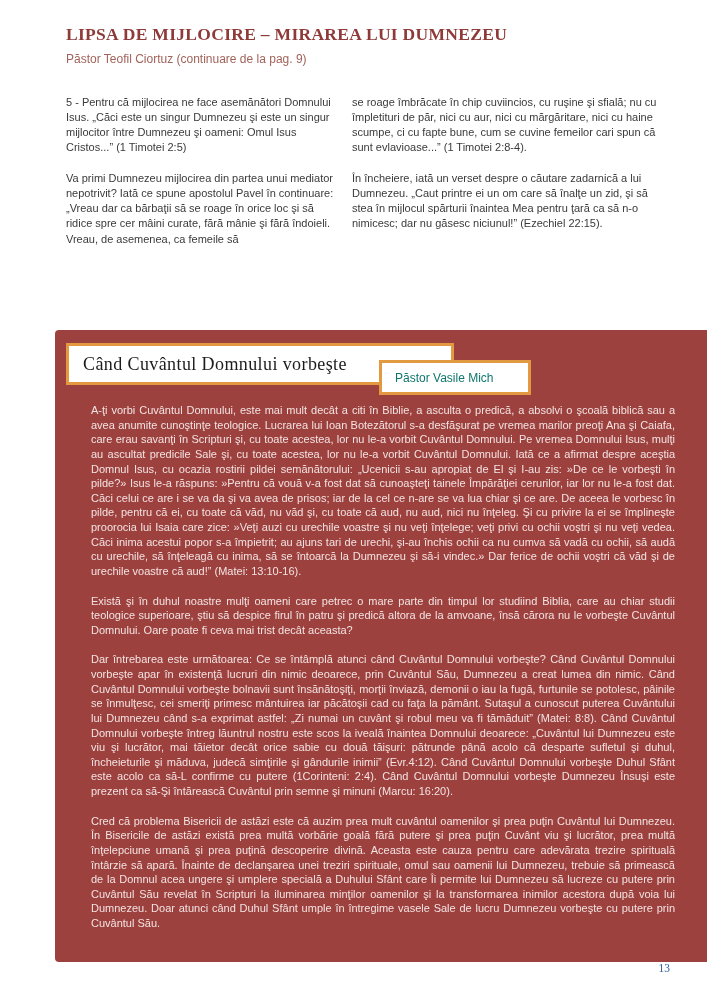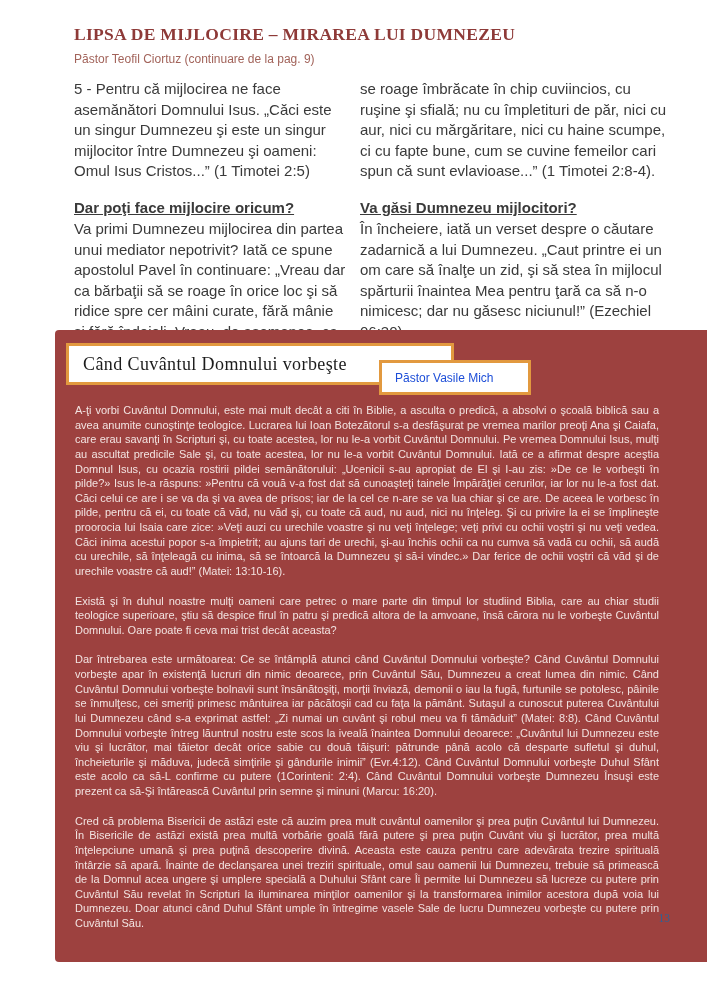--- a/index.html
+++ b/index.html
@@ -1,30 +1,30 @@
 <!DOCTYPE html>
 <html><head>
 <meta charset="utf-8">
 <style>
   html,body { margin:0; padding:0; background:#ffffff; }
   .page {
     position:relative; width:707px; height:999px; overflow:hidden;
     background:#ffffff; font-family:"Liberation Sans", sans-serif;
   }
   
-  .top { position:absolute; left:74px; top:24px; width:596px; }
+  .top { position:absolute; left:66px; top:24px; width:596px; }
   .title {
     font-family:"Liberation Serif", serif; font-weight:bold;
     font-size:17.5px; color:#8e3a38; letter-spacing:0.3px;
   }
   .byline { margin-top:7px; font-size:12px; color:#a2635a; }
   .cols { display:flex; margin-top:13px; }
   .col-left  { width:274px; margin-right:12px; }
   .col-right { width:310px; }
-  .cols p { margin:0 0 16px 0; font-size:15px; line-height:1.37; color:#3a3a3a; }
+  .cols p { margin:16px 0 16px 0; font-size:11px; line-height:1.37; color:#3a3a3a; }
   .it { }
   .colhead { font-size:12.5px; line-height:1.37; font-weight:bold; color:#1a1a1a; }
   .colhead span { text-decoration:underline; }
   .tight { margin-bottom:1px !important; }
   
   .redbox {
     position:absolute; left:55px; top:330px; width:666px; height:632px;
     background:#9d413f; border-radius:4px;
   }
   .redbox::before {
@@ -35,56 +35,54 @@
     position:absolute; left:11px; top:13px; width:368px; height:36px;
     background:#ffffff; border:3px solid #e2993f;
     display:flex; align-items:center; padding-left:14px;
     font-family:"Liberation Serif", serif; font-size:18px; color:#1c1c1c;
     letter-spacing:0.4px;
   }
   .authorbox {
     position:absolute; left:324px; top:30px; width:133px; height:29px;
     background:#ffffff; border:3px solid #e2993f;
     display:flex; align-items:center; padding-left:13px;
-    font-size:12px; color:#1d4ed8; z-index:2;
+    font-size:12px; color:#0f766e; z-index:2;
   }
-  .boxbody { position:absolute; left:20px; top:73px; width:584px; }
+  .boxbody { position:absolute; left:36px; top:73px; width:584px; }
   .boxbody p {
     margin:0 0 15px 0; font-size:11px; line-height:1.33;
     color:#f2e3e1; text-align:justify;
   }
   
   .footer {
     position:absolute; left:66px; top:969px;
     font-family:"Liberation Serif", serif; font-size:13px; color:#2c6398;
   }
   .pagenum {
-    position:absolute; right:37px; top:912px;
+    position:absolute; right:37px; top:962px;
     font-family:"Liberation Serif", serif; font-size:11.5px; color:#2c6398;
   }
 </style>
 </head>
 <body>
 
 <div class="page">
 
   <div class="top">
     <div class="title">LIPSA DE MIJLOCIRE – MIRAREA LUI DUMNEZEU</div>
     <div class="byline">Păstor Teofil Ciortuz (continuare de la pag. 9)</div>
 
     <div class="cols">
       <div class="col-left">
         <p><span>5 - Pentru că mijlocirea ne face asemănători Domnului Isus. </span><span class="it">„Căci este un singur Dumnezeu şi este un singur mijlocitor între Dumnezeu şi oameni: Omul Isus Cristos...” </span><span class="it">(1 Timotei 2:5)</span></p>
-        <p class="colhead tight"><span>Dar poţi face mijlocire oricum?</span></p>
         <p><span>Va primi Dumnezeu mijlocirea din partea unui mediator nepotrivit? Iată ce spune apostolul Pavel în continuare: </span><span class="it">„Vreau dar ca bărbaţii să se roage în orice loc şi să ridice spre cer mâini curate, fără mânie şi fără îndoieli. Vreau, de asemenea, ca femeile să</span></p>
       </div>
       <div class="col-right">
         <p><span class="it">se roage îmbrăcate în chip cuviincios, cu ruşine şi sfială; nu cu împletituri de păr, nici cu aur, nici cu mărgăritare, nici cu haine scumpe, ci cu fapte bune, cum se cuvine femeilor cari spun că sunt evlavioase...” </span><span>(1 Timotei 2:8-4).</span></p>
-        <p class="colhead tight"><span>Va găsi Dumnezeu mijlocitori?</span></p>
-        <p><span>În încheiere, iată un verset despre o căutare zadarnică a lui Dumnezeu. </span><span class="it">„Caut printre ei un om care să înalţe un zid, şi să stea în mijlocul spărturii înaintea Mea pentru ţară ca să n-o nimicesc; dar nu găsesc niciunul!” (Ezechiel 06:30).</span></p>
+        <p><span>În încheiere, iată un verset despre o căutare zadarnică a lui Dumnezeu. </span><span class="it">„Caut printre ei un om care să înalţe un zid, şi să stea în mijlocul spărturii înaintea Mea pentru ţară ca să n-o nimicesc; dar nu găsesc niciunul!” (Ezechiel 22:15).</span></p>
       </div>
     </div>
   </div>
 
   <div class="redbox">
     <div class="boxtitle">Când Cuvântul Domnului vorbeşte</div>
     <div class="authorbox">Păstor Vasile Mich</div>
 
     <div class="boxbody">
       <p><span>A-ţi vorbi Cuvântul Domnului, este mai mult decât a citi în Biblie, a asculta o predică, a absolvi o şcoală biblică sau a avea anumite cunoştinţe teologice. Lucrarea lui Ioan Botezătorul s-a desfăşurat pe vremea marilor preoţi Ana şi Caiafa, care erau savanţi în Scripturi şi, cu toate acestea, lor nu le-a vorbit Cuvântul Domnului. Pe vremea Domnului Isus, mulţi au ascultat predicile Sale şi, cu toate acestea, lor nu le-a vorbit Cuvântul Domnului. Iată ce a afirmat despre aceştia Domnul Isus, cu ocazia rostirii pildei semănătorului: </span><span class="it">„Ucenicii s-au apropiat de El şi I-au zis: »De ce le vorbeşti în pilde?» Isus le-a răspuns: »Pentru că vouă v-a fost dat să cunoaşteţi tainele Împărăţiei cerurilor, iar lor nu le-a fost dat. Căci celui ce are i se va da şi va avea de prisos; iar de la cel ce n-are se va lua chiar şi ce are. De aceea le vorbesc în pilde, pentru că ei, cu toate că văd, nu văd şi, cu toate că aud, nu aud, nici nu înţeleg. Şi cu privire la ei se împlineşte proorocia lui Isaia care zice: »Veţi auzi cu urechile voastre şi nu veţi înţelege; veţi privi cu ochii voştri şi nu veţi vedea. Căci inima acestui popor s-a împietrit; au ajuns tari de urechi, şi-au închis ochii ca nu cumva să vadă cu ochii, să audă cu urechile, să înţeleagă cu inima, să se întoarcă la Dumnezeu şi să-i vindec.» Dar ferice de ochii voştri că văd şi de urechile voastre că aud!” (Matei: 13:10-16).</span></p>

